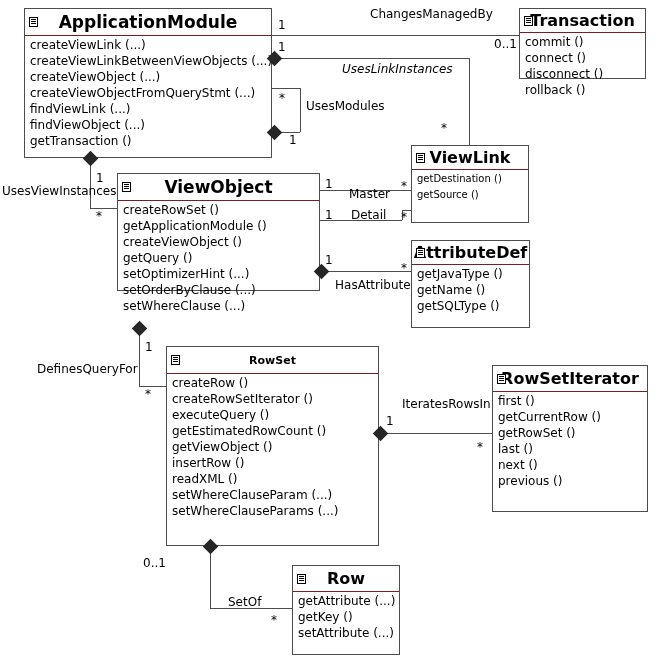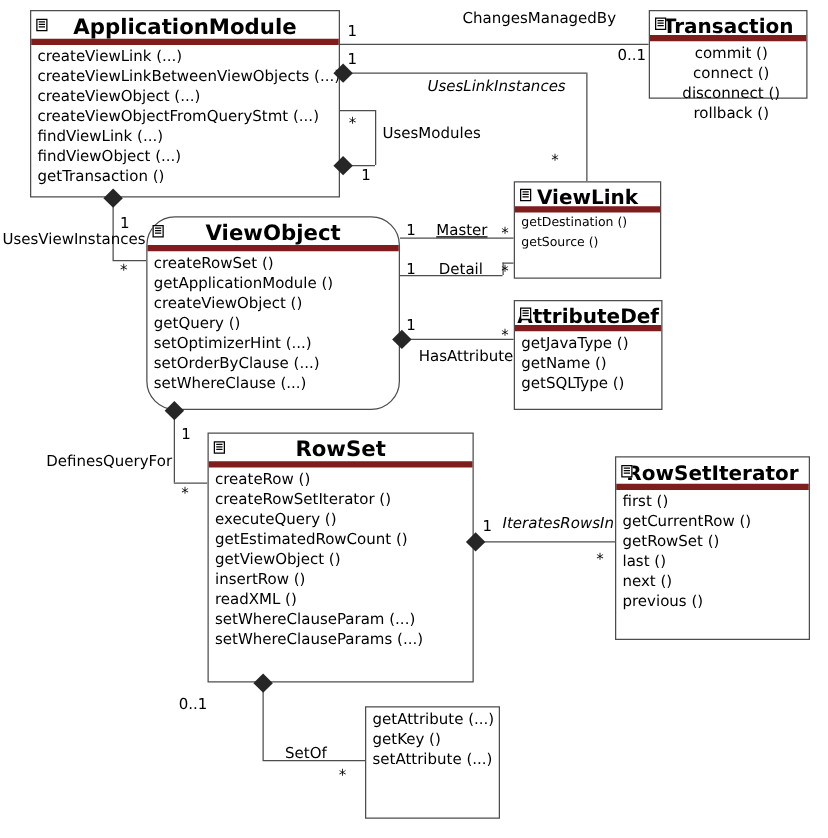--- a/index.html
+++ b/index.html
@@ -19,21 +19,21 @@
   .umlclass {
     position: absolute;
     box-sizing: border-box;
     border: 1px solid #4d4d4d;
     background: #ffffff;
     z-index: 5;
   }
   .cls-header {
     position: relative;
     box-sizing: border-box;
-    border-bottom: 5px solid #7f1d1d;
+    border-bottom: 1px solid #7f1d1d;
     text-align: center;
     font-weight: bold;
     color: #000;
     white-space: nowrap;
   }
   .cls-icon {
     position: absolute;
     left: 4px;
     top: 50%;
     transform: translateY(-50%);
@@ -121,25 +121,25 @@
   <div class="diamond" style="left:375px; top:428px;"></div>
 
   <div class="ln lv" style="left:210px; top:546px; height:62px;"></div>
   <div class="ln lh" style="left:210px; top:608px; width:82px;"></div>
   <div class="diamond" style="left:205px; top:541px;"></div>
 
   <div class="rolelbl" style="left:370px; top:8px; font-size:12px;">ChangesManagedBy</div>
   <div class="rolelbl" style="left:342px; top:63px; font-size:12px;font-style:italic;">UsesLinkInstances</div>
   <div class="rolelbl" style="left:306px; top:100px; font-size:12px;">UsesModules</div>
   <div class="rolelbl" style="left:2px; top:185px; font-size:12px;">UsesViewInstances</div>
-  <div class="rolelbl" style="left:349px; top:178px; font-size:12px;text-decoration:underline;">Master</div>
+  <div class="rolelbl" style="left:349px; top:188px; font-size:12px;">Master</div>
   <div class="rolelbl" style="left:351px; top:209px; font-size:12px;">Detail</div>
   <div class="rolelbl" style="left:335px; top:279px; font-size:12px;">HasAttributes</div>
   <div class="rolelbl" style="left:37px; top:363px; font-size:12px;">DefinesQueryFor</div>
-  <div class="rolelbl" style="left:402px; top:412px; font-size:12px;font-style:italic;">IteratesRowsIn</div>
+  <div class="rolelbl" style="left:402px; top:398px; font-size:12px;">IteratesRowsIn</div>
   <div class="rolelbl" style="left:228px; top:596px; font-size:12px;">SetOf</div>
 
   <div class="mult" style="left:278px; top:19px; font-size:12px;">1</div>
   <div class="mult" style="left:494px; top:38px; font-size:12px;">0..1</div>
   <div class="mult" style="left:278px; top:41px; font-size:12px;">1</div>
   <div class="mult" style="left:441px; top:122px; font-size:12px;">*</div>
   <div class="mult" style="left:279px; top:92px; font-size:12px;">*</div>
   <div class="mult" style="left:289px; top:134px; font-size:12px;">1</div>
   <div class="mult" style="left:96px; top:172px; font-size:12px;">1</div>
   <div class="mult" style="left:96px; top:210px; font-size:12px;">*</div>
@@ -164,28 +164,28 @@
           <div class="op">createViewLinkBetweenViewObjects (...)</div>
           <div class="op">createViewObject (...)</div>
           <div class="op">createViewObjectFromQueryStmt (...)</div>
           <div class="op">findViewLink (...)</div>
           <div class="op">findViewObject (...)</div>
           <div class="op">getTransaction ()</div>
         </div>
       </div>
       <div class="umlclass" style="left: 519px; top: 8px; width: 127px; height: 71px;">
         <div class="cls-header" style="height: 24px; line-height: 24px; font-size: 16px;"><span class="cls-icon"></span><span>Transaction</span></div>
-        <div class="cls-ops" style="font-size: 12px; text-align: center;">
+        <div class="cls-ops" style="font-size: 12px;">
           <div class="op">commit ()</div>
           <div class="op">connect ()</div>
           <div class="op">disconnect ()</div>
           <div class="op">rollback ()</div>
         </div>
       </div>
-      <div class="umlclass" style="left: 117px; top: 173px; width: 203px; height: 155px; border-radius: 23px;">
+      <div class="umlclass" style="left: 117px; top: 173px; width: 203px; height: 118px;">
         <div class="cls-header" style="height: 27px; line-height: 27px; font-size: 17px;"><span class="cls-icon"></span><span>ViewObject</span></div>
         <div class="cls-ops" style="font-size: 12px;">
           <div class="op">createRowSet ()</div>
           <div class="op">getApplicationModule ()</div>
           <div class="op">createViewObject ()</div>
           <div class="op">getQuery ()</div>
           <div class="op">setOptimizerHint (...)</div>
           <div class="op">setOrderByClause (...)</div>
           <div class="op">setWhereClause (...)</div>
         </div>
@@ -199,21 +199,21 @@
       </div>
       <div class="umlclass" style="left: 411px; top: 240px; width: 119px; height: 88px;">
         <div class="cls-header" style="height: 24px; line-height: 24px; font-size: 16px;"><span class="cls-icon"></span><span>AttributeDef</span></div>
         <div class="cls-ops" style="font-size: 12px;">
           <div class="op">getJavaType ()</div>
           <div class="op">getName ()</div>
           <div class="op">getSQLType ()</div>
         </div>
       </div>
       <div class="umlclass" style="left: 166px; top: 346px; width: 213px; height: 200px;">
-        <div class="cls-header" style="height: 27px; line-height: 27px; font-size: 17px;"><span class="cls-icon"></span><span>RowSet</span></div>
+        <div class="cls-header" style="height: 27px; line-height: 27px; font-size: 11px;"><span class="cls-icon"></span><span>RowSet</span></div>
         <div class="cls-ops" style="font-size: 12px;">
           <div class="op">createRow ()</div>
           <div class="op">createRowSetIterator ()</div>
           <div class="op">executeQuery ()</div>
           <div class="op">getEstimatedRowCount ()</div>
           <div class="op">getViewObject ()</div>
           <div class="op">insertRow ()</div>
           <div class="op">readXML ()</div>
           <div class="op">setWhereClauseParam (...)</div>
           <div class="op">setWhereClauseParams (...)</div>
@@ -224,20 +224,21 @@
         <div class="cls-ops" style="font-size: 12px;">
           <div class="op">first ()</div>
           <div class="op">getCurrentRow ()</div>
           <div class="op">getRowSet ()</div>
           <div class="op">last ()</div>
           <div class="op">next ()</div>
           <div class="op">previous ()</div>
         </div>
       </div>
       <div class="umlclass" style="left: 292px; top: 565px; width: 108px; height: 90px;">
+        <div class="cls-header" style="height: 26px; line-height: 26px; font-size: 16px;"><span class="cls-icon"></span><span>Row</span></div>
         <div class="cls-ops" style="font-size: 12px;">
           <div class="op">getAttribute (...)</div>
           <div class="op">getKey ()</div>
           <div class="op">setAttribute (...)</div>
         </div>
       </div>
     </div>
 
 </div>
 

